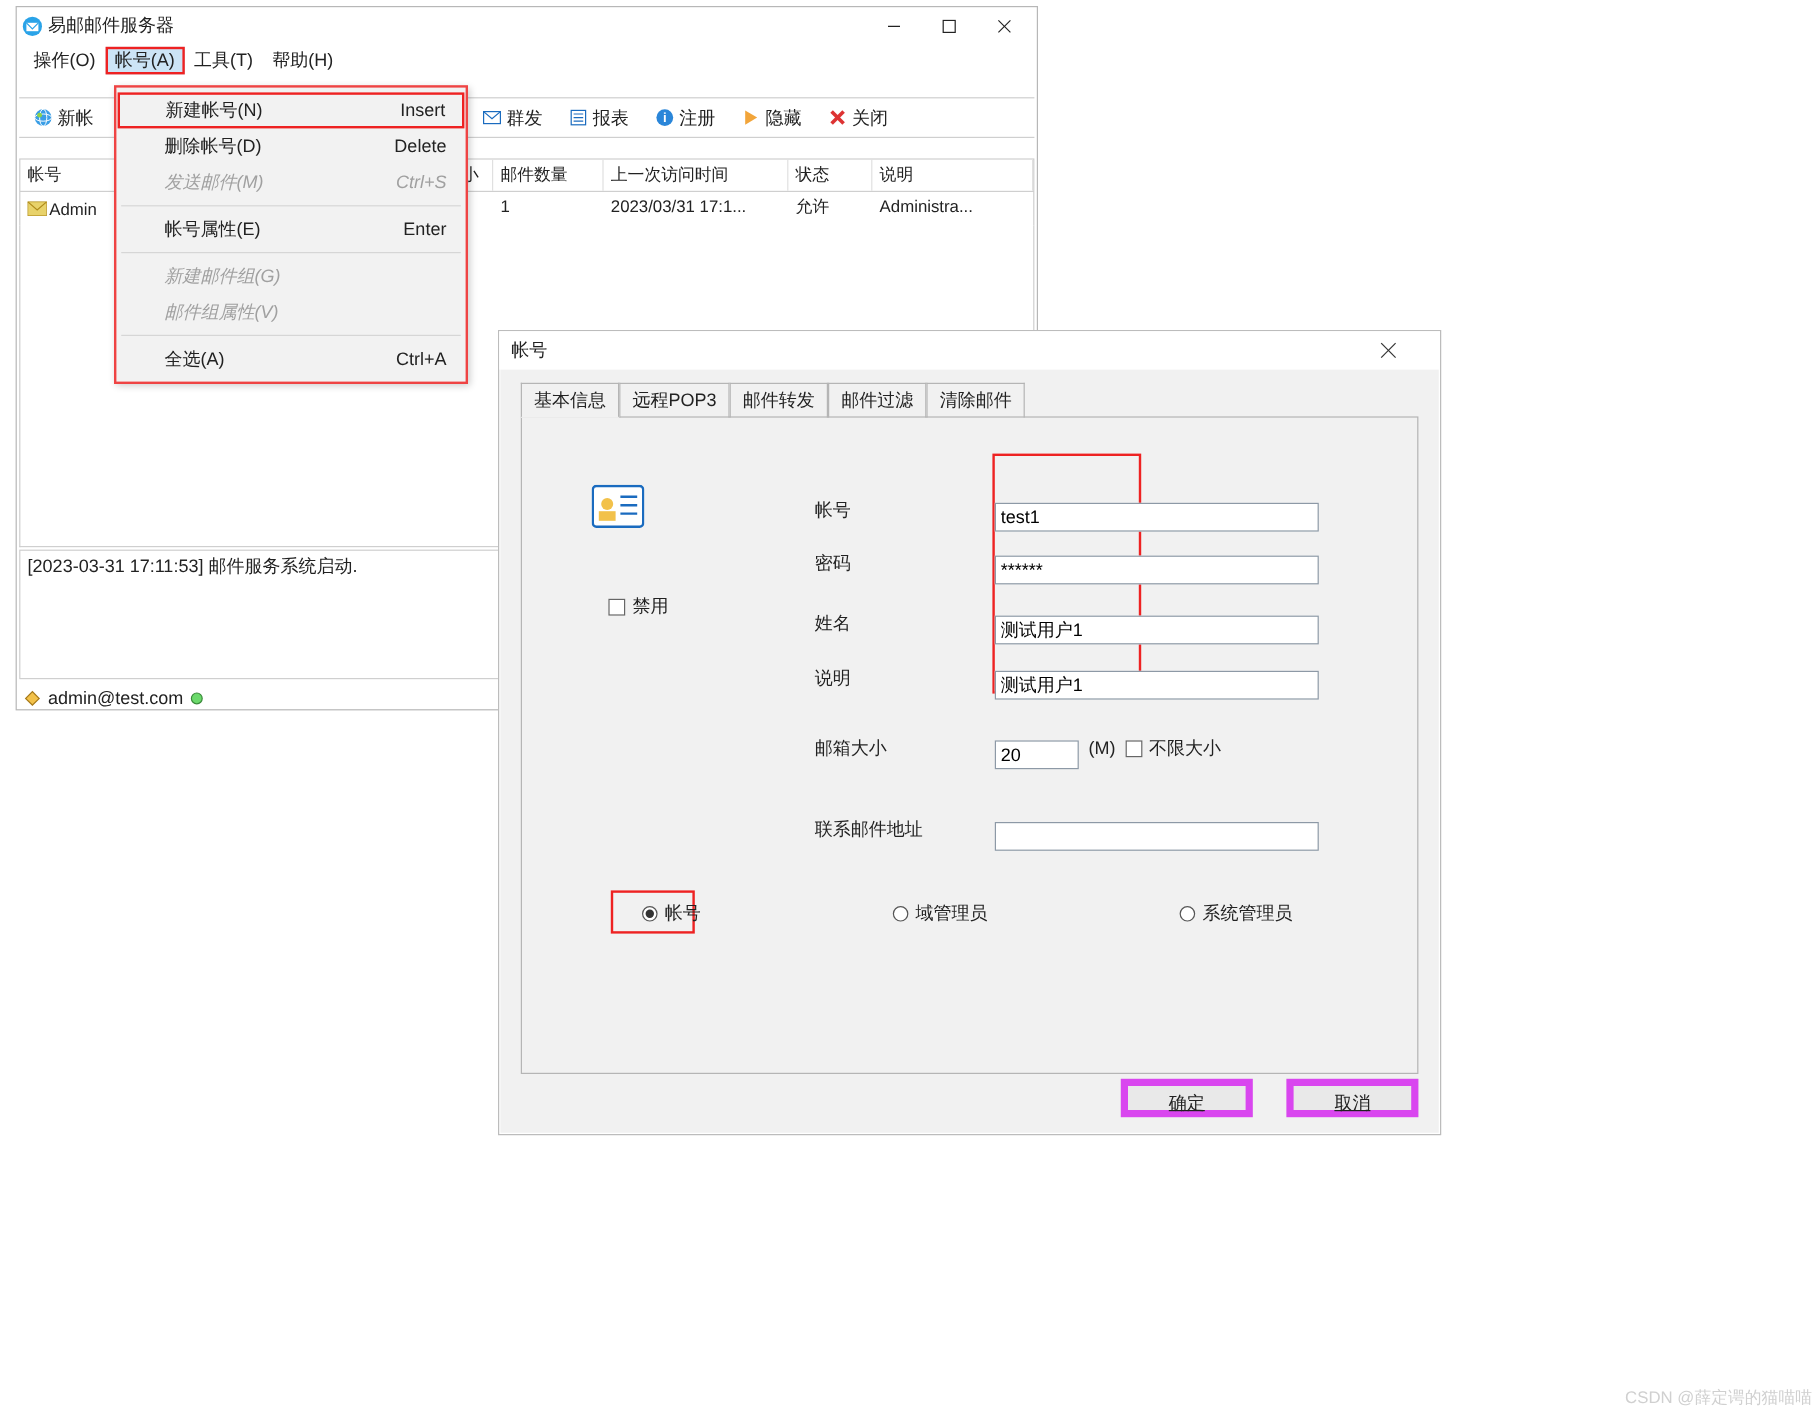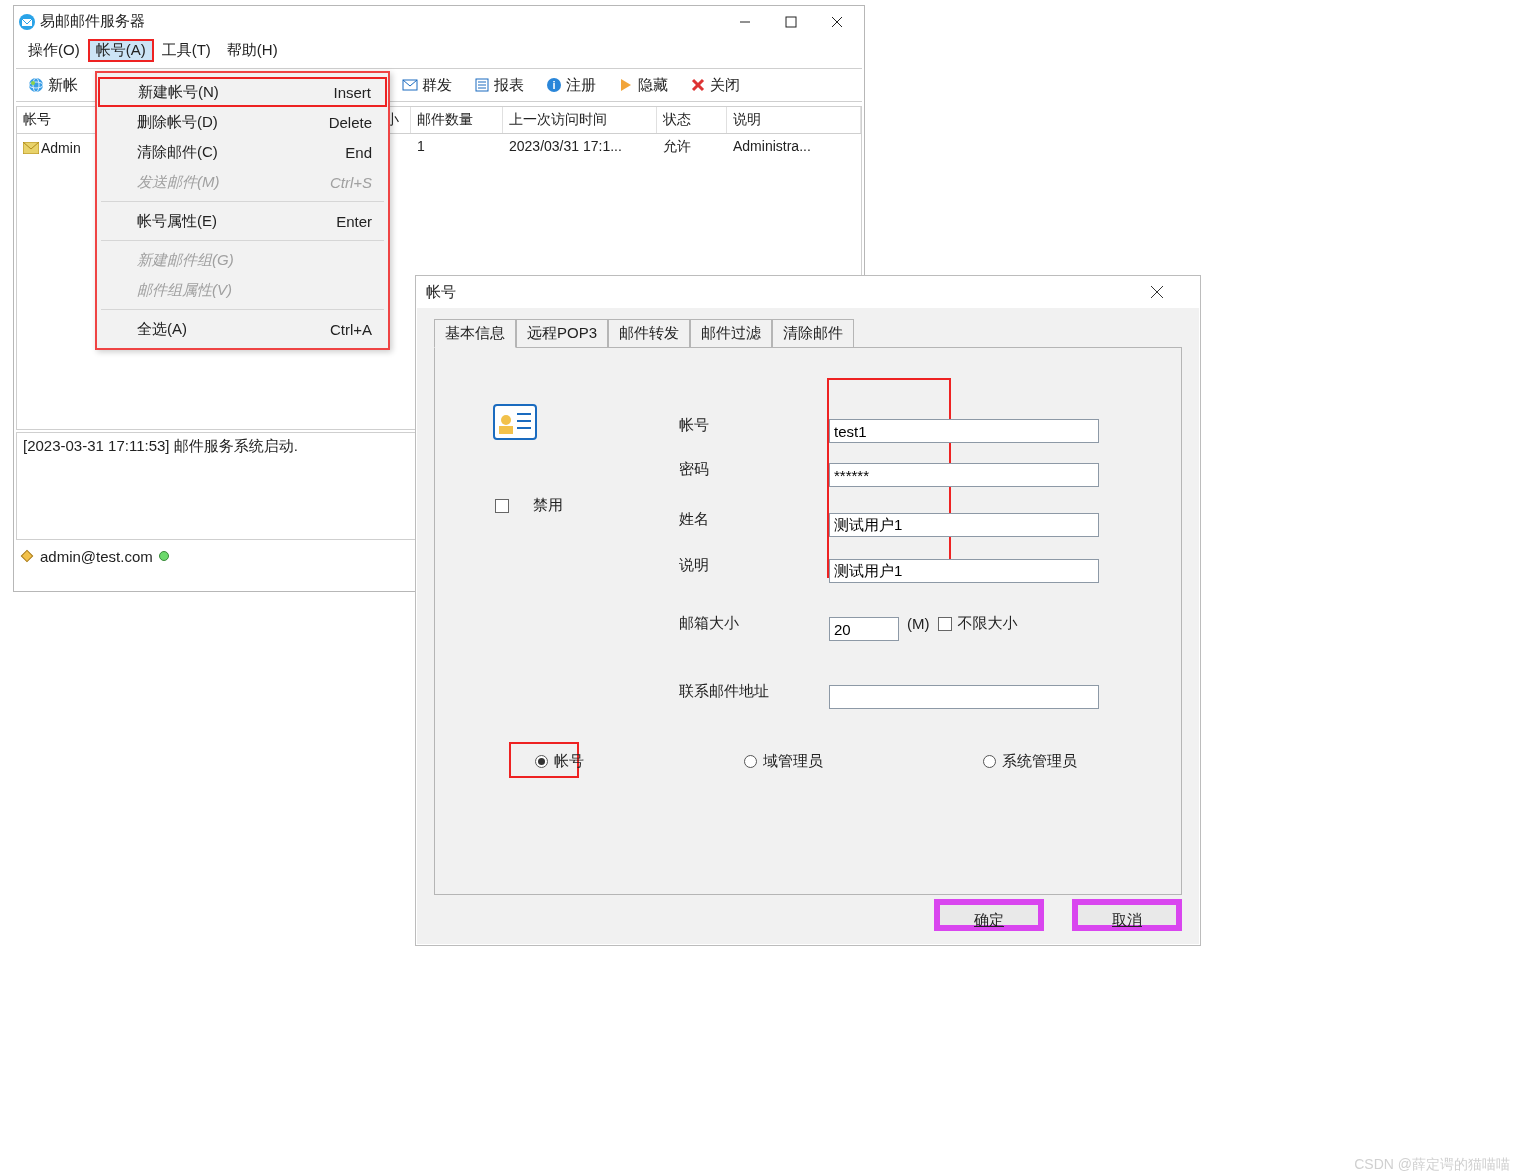--- a/index.html
+++ b/index.html
@@ -10,21 +10,21 @@
   .titlebar { height: 31px; display: flex; align-items: center; padding: 0 4px; }
   .titlebar .title { margin-left: 4px; font-size: 15px; }
   .winbtns { margin-left: auto; display: flex; }
   .winbtn { width: 46px; height: 30px; display: flex; align-items: center; justify-content: center; font-size: 14px; color: #222; }
   .winbtn svg { width: 12px; height: 12px; }
 
   .menubar { height: 27px; display: flex; align-items: center; padding-left: 6px; gap: 0; border-top: 0; }
   .menuitem { padding: 2px 8px; }
   .menuitem.hl { border: 2px solid #e22; padding: 0 6px; background: #cce4f6; }
 
-  .toolbar { height: 34px; border: 1px solid #cfcfcf; border-left: 0; border-right: 0; margin: 4px 2px; display: flex; align-items: center; gap: 10px; padding-left: 6px; }
+  .toolbar { height: 34px; border: 1px solid #cfcfcf; border-left: 0; border-right: 0; margin: 17px 2px; display: flex; align-items: center; gap: 10px; padding-left: 6px; }
   .tbtn { display: flex; align-items: center; gap: 4px; padding: 2px 6px; }
   .tbtn .ico { width: 16px; height: 16px; display: inline-flex; align-items: center; justify-content: center; }
 
   .table-header { height: 28px; border: 1px solid #cfcfcf; margin: 0 2px; display: flex; background: #fff; }
   .th { border-right: 1px solid #e0e0e0; padding: 4px 6px; font-size: 14px; overflow: hidden; white-space: nowrap; }
   .table-row { height: 28px; margin: 0 2px; border-left: 1px solid #cfcfcf; border-right: 1px solid #cfcfcf; display: flex; overflow: hidden; }
   .td { padding: 4px 6px; font-size: 14px; border-right: 1px solid transparent; overflow: hidden; white-space: nowrap; }
   .table-body-fill { height: 268px; margin: 0 2px; border-left: 1px solid #cfcfcf; border-right: 1px solid #cfcfcf; border-bottom: 1px solid #cfcfcf; }
 
   .log-area { height: 108px; margin: 2px; border: 1px solid #cfcfcf; padding: 4px 6px; font-size: 15px; }
@@ -42,21 +42,21 @@
   
   .dialog { position: absolute; left: 415px; top: 275px; width: 786px; height: 671px; border: 1px solid #bcbcbc; background: #f1f1f1; box-shadow: 0 0 0 1px #fff inset; }
   .dlg-title { height: 32px; display: flex; align-items: center; padding: 0 10px; background: #fff; }
   .dlg-close { margin-left: auto; font-size: 18px; width: 40px; text-align: center; }
   .tabstrip { display: flex; padding: 10px 18px 0 18px; gap: 0; }
   .tab { border: 1px solid #b5b5b5; border-bottom: none; padding: 4px 10px; background: #f1f1f1; position: relative; top: 1px; font-size: 15px; }
   .tab.active { background: #f1f1f1; z-index: 2; border-bottom: 1px solid #f1f1f1; }
   .tabpanel { margin: 0 18px 14px 18px; border: 1px solid #b5b5b5; height: 548px; position: relative; }
 
   .form-icon { position: absolute; left: 58px; top: 56px; width: 44px; height: 36px; }
-  .disable-check { position: absolute; left: 60px; top: 148px; display: flex; align-items: center; gap: 24px; }
+  .disable-check { position: absolute; left: 72px; top: 148px; display: flex; align-items: center; gap: 6px; }
 
   .field-row { position: absolute; left: 244px; display: flex; align-items: center; }
   .field-row .flabel { width: 150px; }
   .txt { border: 1px solid #8d99a6; height: 24px; padding: 2px 4px; background: #fff; font-size: 15px; margin-top: 11px; }
   .red-box { position: absolute; border: 2px solid #e22; pointer-events: none; }
 
   .checkbox { width: 14px; height: 14px; border: 1px solid #666; background: #fff; display: inline-block; }
   .radio { width: 13px; height: 13px; border: 1px solid #555; border-radius: 50%; background: #fff; display: inline-flex; align-items: center; justify-content: center; }
   .radio.sel::after { content: ""; width: 7px; height: 7px; border-radius: 50%; background: #333; }
 
@@ -218,24 +218,20 @@
 
 <div class="dropdown">
   <div class="ditem hl0">
     <span>新建帐号(N)</span>
     <span class="shortcut">Insert</span>
   </div>
   <div class="ditem">
     <span>删除帐号(D)</span>
     <span class="shortcut">Delete</span>
   </div>
-  <div class="ditem">
-    <span>清除邮件(C)</span>
-    <span class="shortcut">End</span>
-  </div>
   <div class="ditem disabled">
     <span>发送邮件(M)</span>
     <span class="shortcut">Ctrl+S</span>
   </div>
   <div class="dsep"></div>
   <div class="ditem">
     <span>帐号属性(E)</span>
     <span class="shortcut">Enter</span>
   </div>
   <div class="dsep"></div>

